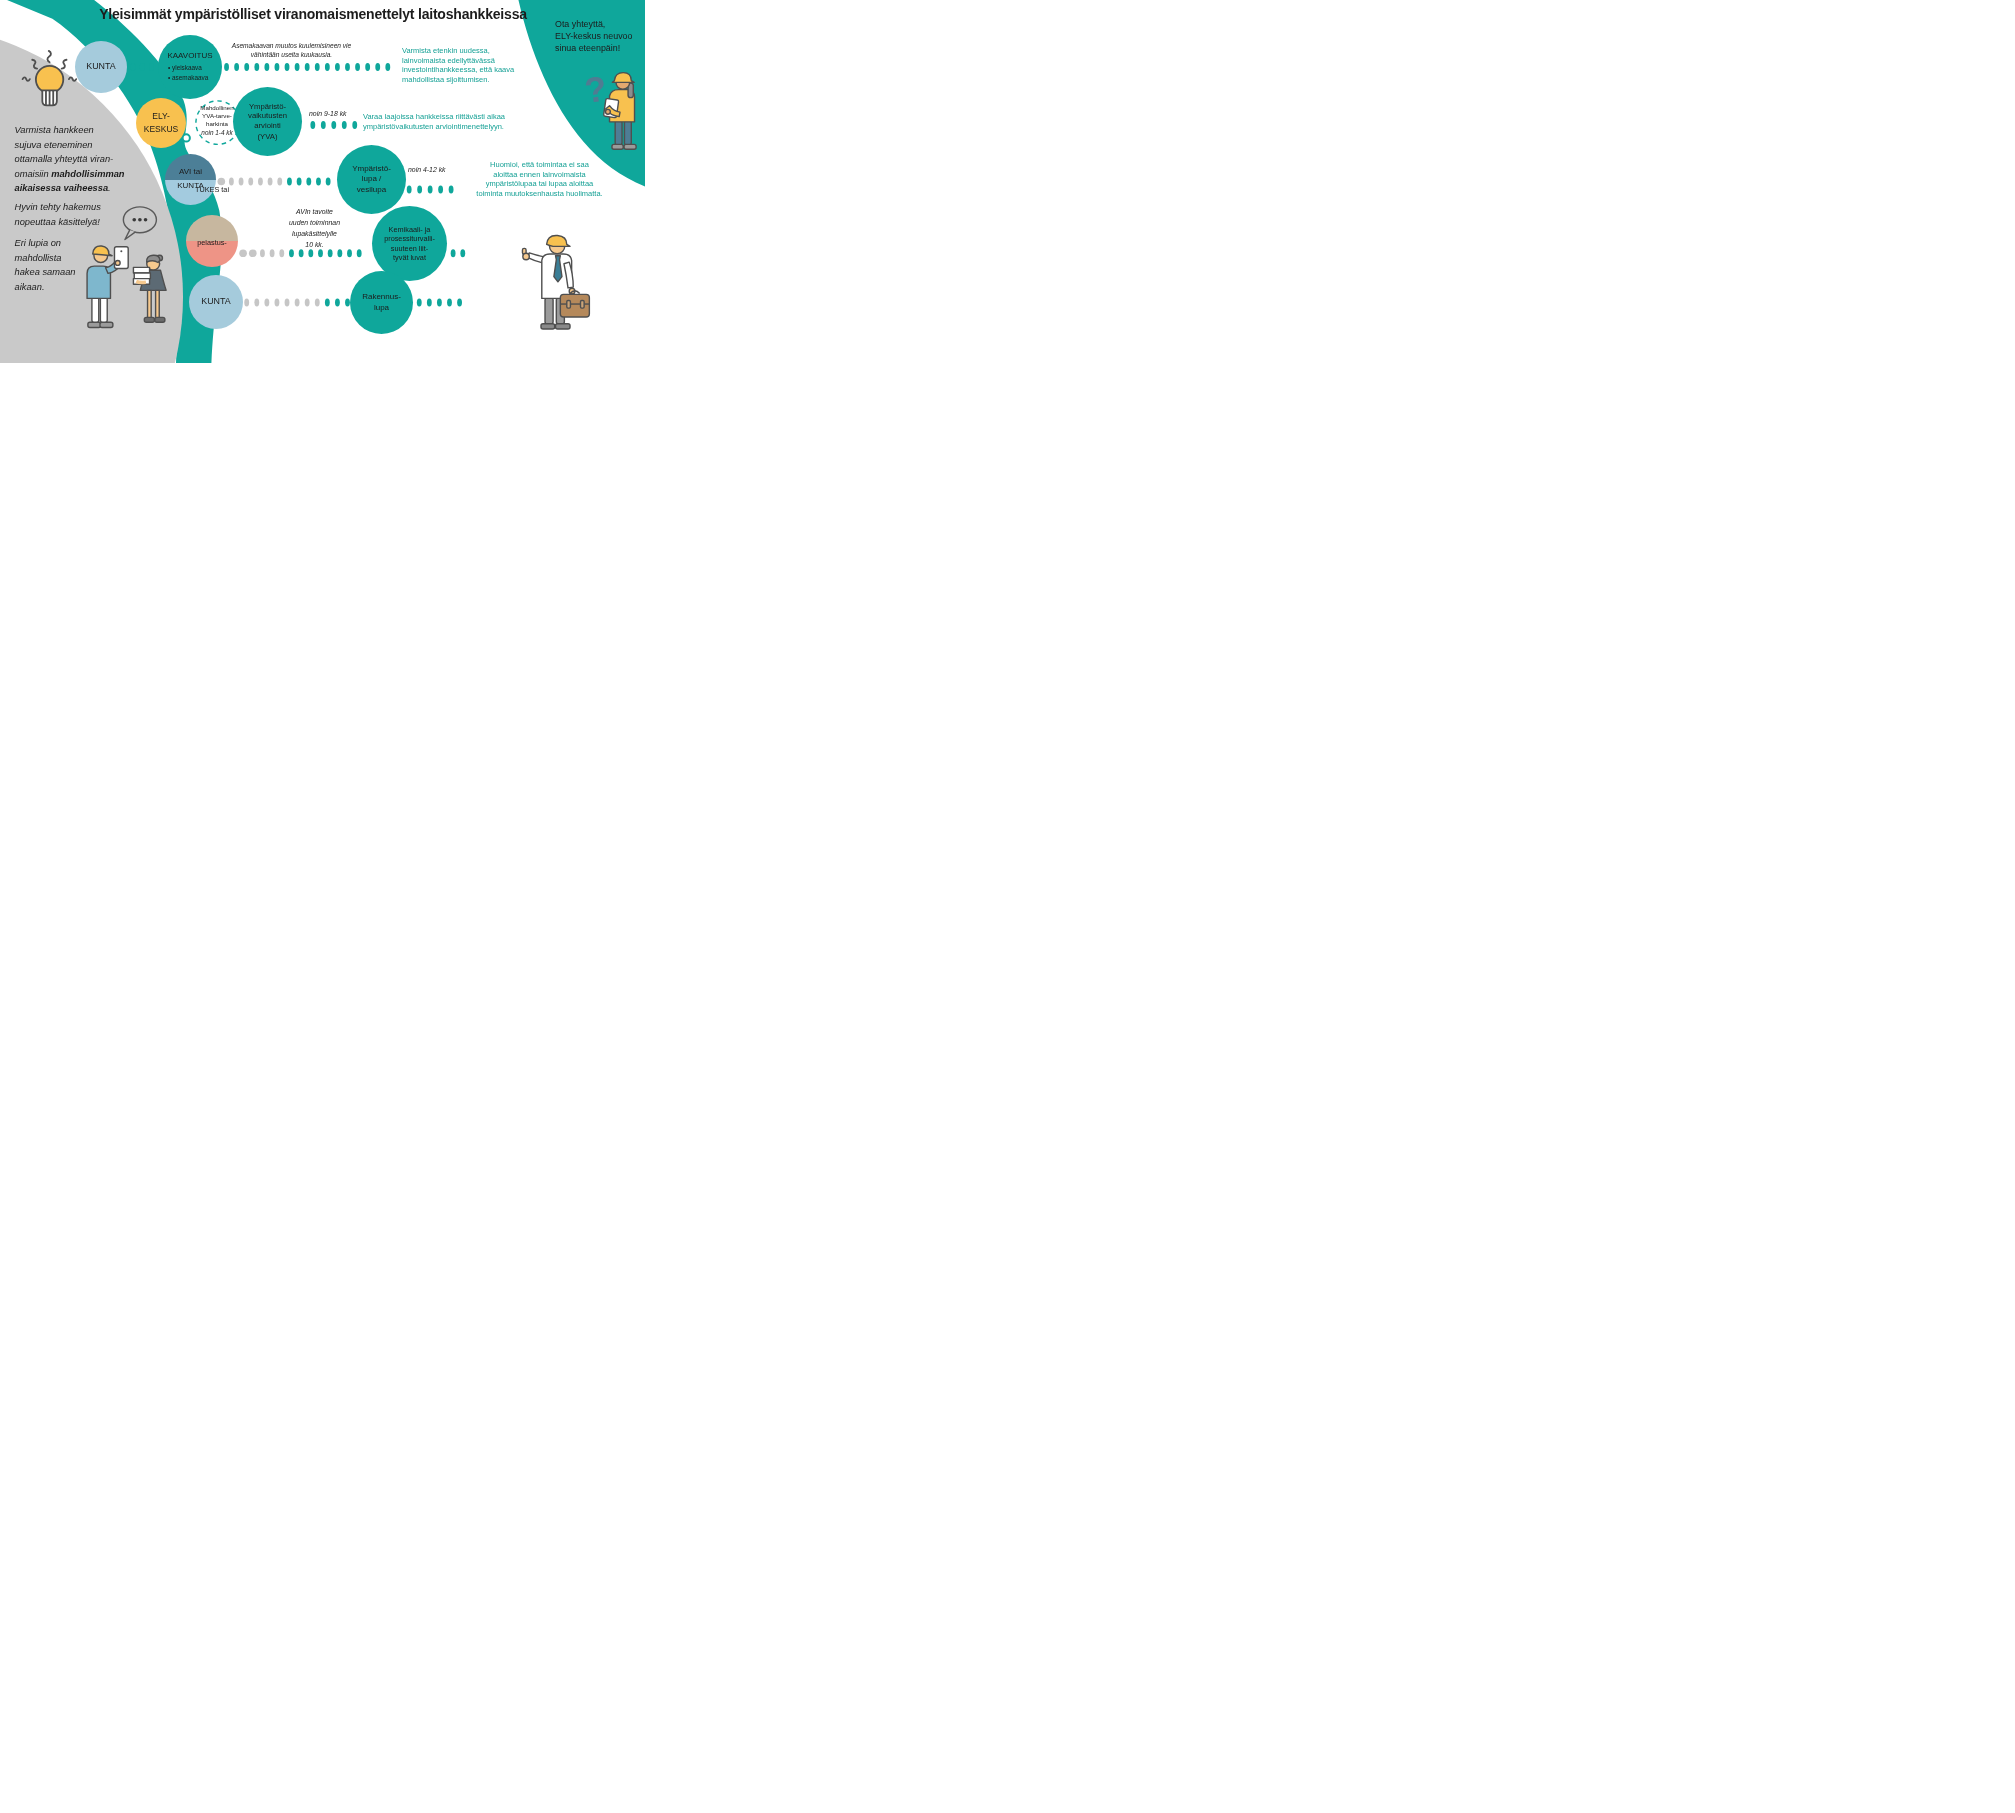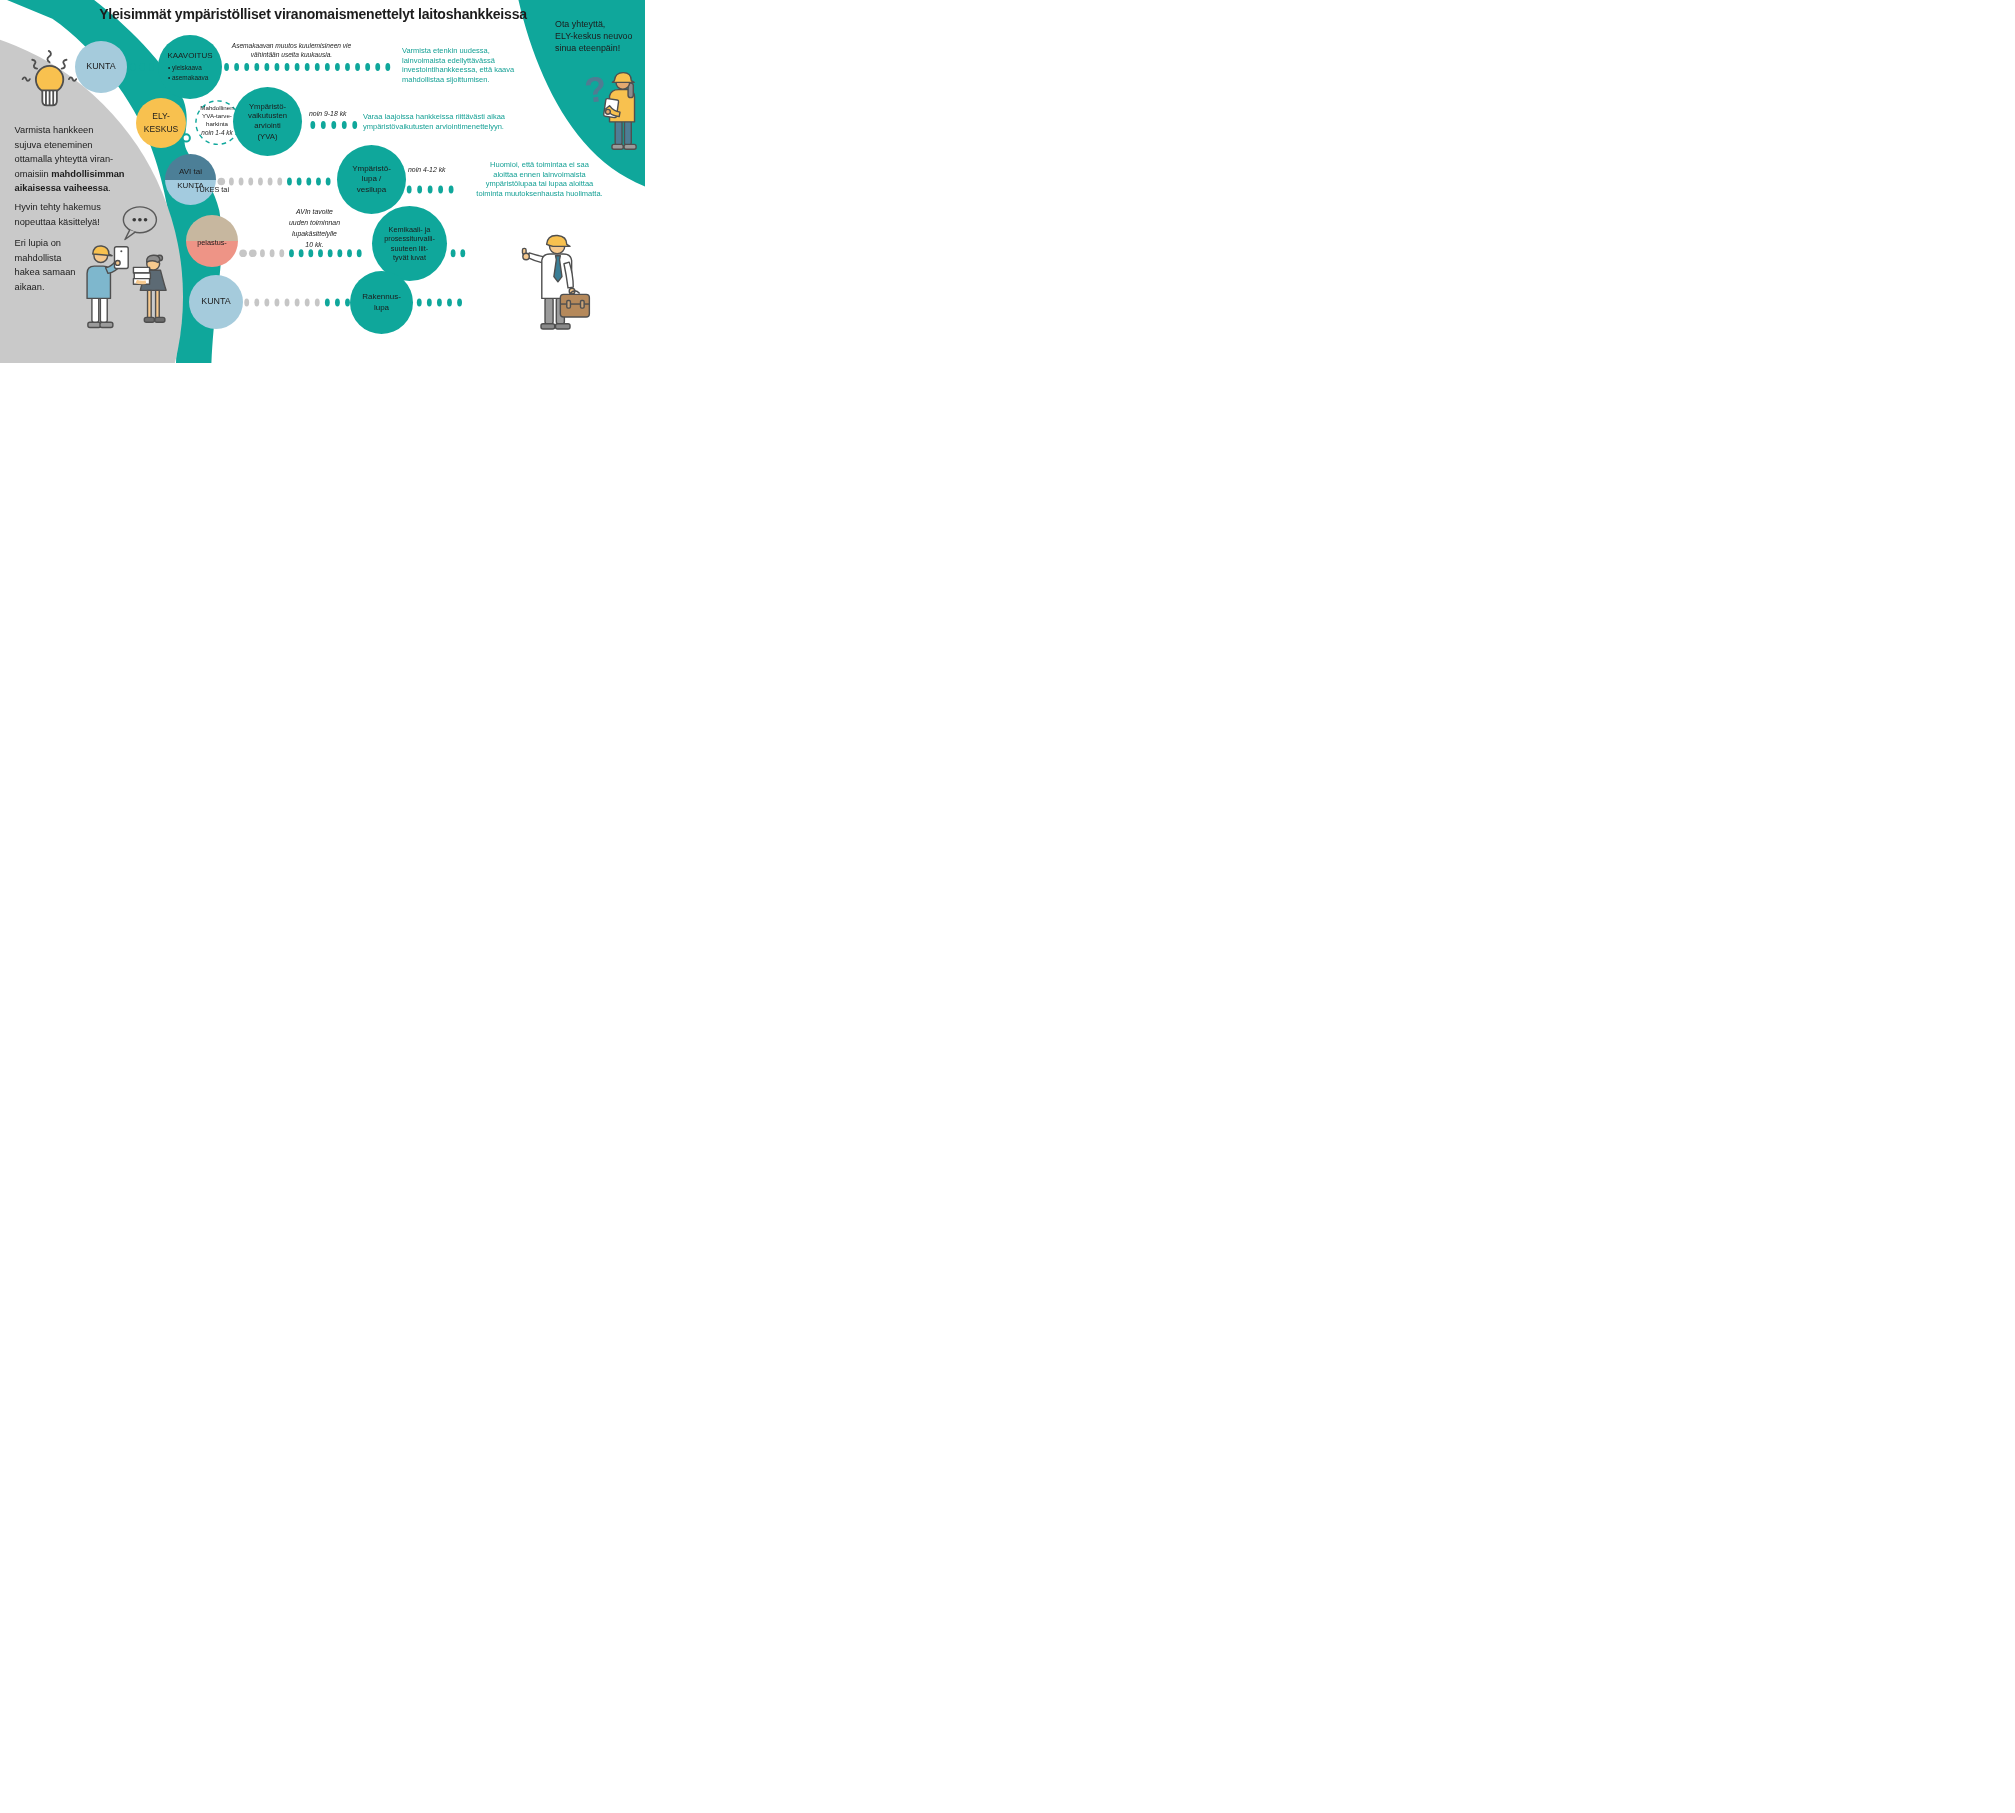--- a/index.html
+++ b/index.html
@@ -37,21 +37,21 @@
   .dur{font-style:italic;font-size:6.9px;}
   .dur2{left:309px;top:110px;}
   .dur3{left:408px;top:166px;}
   .advice{color:#17A196;font-size:7.5px;line-height:9.7px;}
   .advice1{left:402px;top:46px;width:149px;}
   .advice2{left:363px;top:112px;width:197px;}
   .advice3{left:459px;top:160px;width:161px;text-align:center;}
   .opttext{left:189px;top:104px;width:56px;text-align:center;font-size:6.2px;line-height:8px;}
   .opttext .dur-s{font-style:italic;font-size:6.4px;margin-top:0.8px;}
   
-  .tip{font-size:9.3px;line-height:14.5px;}
+  .tip{font-size:9.3px;line-height:14.5px;font-style:italic;}
   .tip b{font-weight:700;text-align:right;}
   .tip1{left:14.5px;top:123px;width:133px;}
   .tip2{left:14.5px;top:200px;width:133px;}
   .tip3{left:14.5px;top:236px;width:133px;}
 </style>
 </head>
 <body>
 
 <div class="canvas">
 

